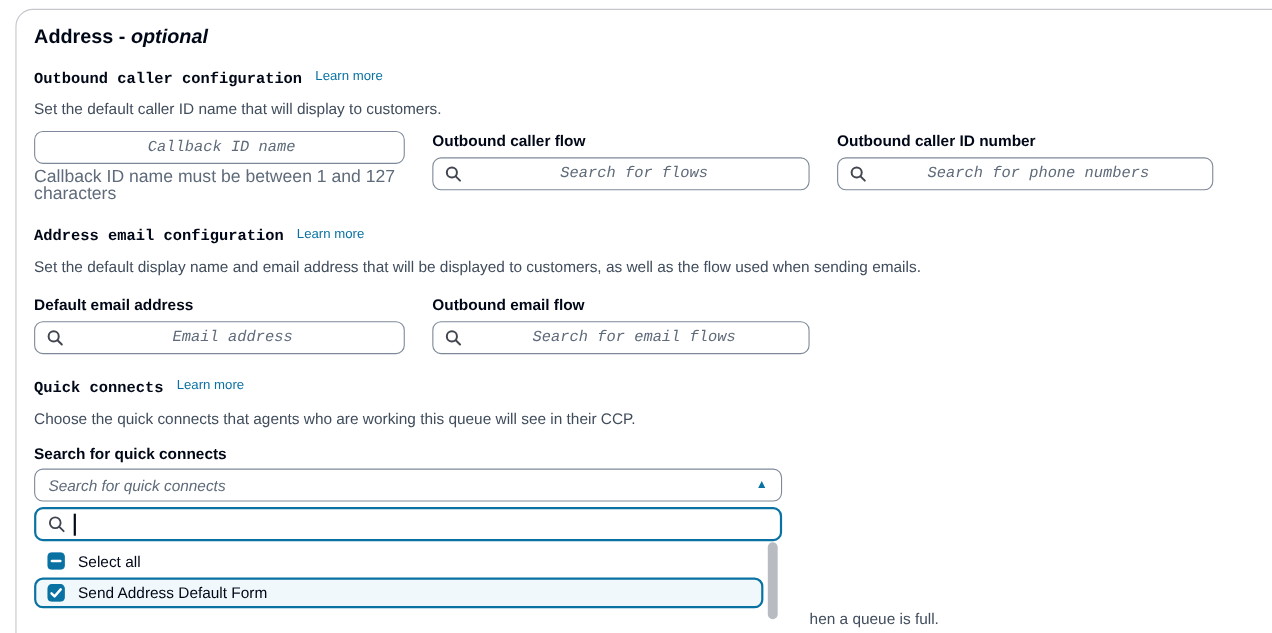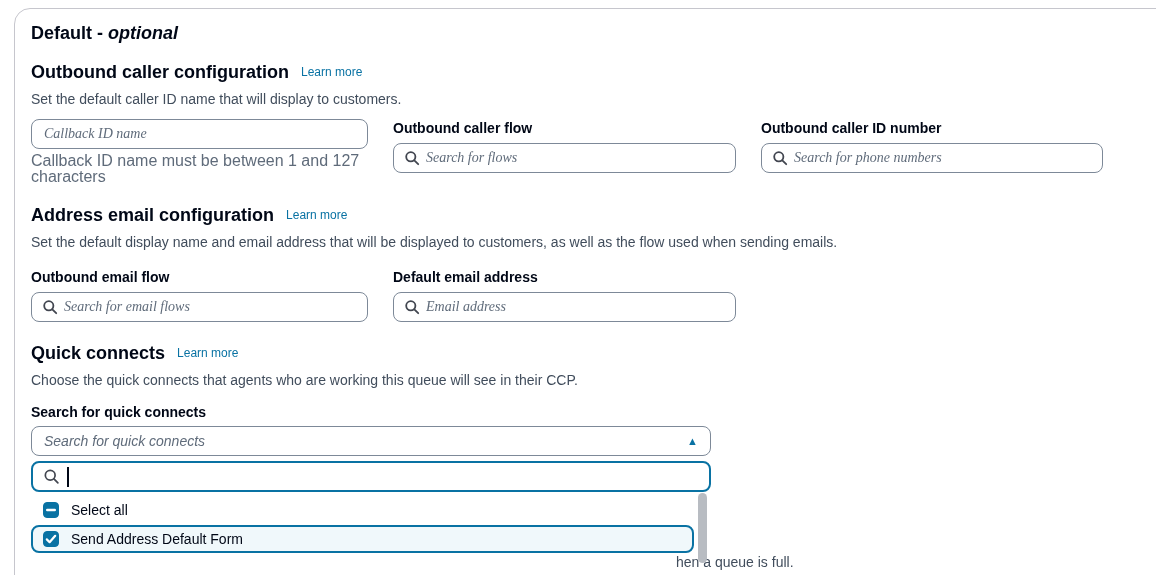--- a/index.html
+++ b/index.html
@@ -16,21 +16,21 @@
     width: 1600px; height: 900px;
     border: 1px solid #c6c6cd;
     border-radius: 16px;
     background: #ffffff;
   }
   .content { padding: 13px 16px 0 16px; }
 
   .page-title { font-size: 18px; font-weight: bold; line-height: 22px; }
   .page-title .opt { font-style: italic; }
 
-  .section-heading { font-size: 18px; font-weight: bold; line-height: 22px; }
+  .section-heading { font-size: 14px; font-weight: bold; line-height: 22px; font-family: Liberation Mono, monospace; }
   .learn-more {
     font-size: 12px; font-weight: normal;
     color: #0972a3; text-decoration: none;
     margin-left: 12px;
     vertical-align: 2px;
     cursor: pointer;
   }
   .section-desc { font-size: 14px; line-height: 20px; color: #414d5c; margin-top: 6px; }
 
   .form-grid {
@@ -44,24 +44,25 @@
     display: flex; align-items: center;
     height: 30px;
     border: 1px solid #7d8998;
     border-radius: 8px;
     background: #fff;
     padding: 0 8px 0 10px;
     gap: 6px;
   }
   .input-box input {
     flex: 1; border: none; outline: none;
-    font-family: Liberation Serif, serif;
+    font-family: Liberation Mono, monospace;
     font-size: 14px; color: #000716;
     background: transparent;
     min-width: 0;
+    text-align: center;
   }
   .input-box input::placeholder { font-style: italic; color: #5f6b7a; opacity: 1; }
   .plain-input { padding-left: 12px; }
 
   .helper-text { font-size: 16px; line-height: 16px; color: #5f6b7a; margin-top: 4px; }
 
   .search-icon-svg { flex: 0 0 auto; display: block; }
 
   
   .combobox-wrap { position: relative; width: 680px; }
@@ -135,39 +136,39 @@
   .list-scrollbar {
     position: absolute;
     top: 0; left: 667px;
     width: 9px; height: 70px;
     background: #b8bcc2;
     border-radius: 5px;
   }
 
   .bg-text {
     position: absolute;
-    left: 676px; top: 552px;
+    left: 736px; top: 552px;
     font-size: 14px; line-height: 20px; color: #414d5c;
     z-index: 1;
   }
 
   .mt-section1 { margin-top: 17px; }
   .mt-row1 { margin-top: 10px; }
   .mt-email-head { margin-top: 19px; }
   .mt-email-row { margin-top: 16px; }
   .mt-qc-head { margin-top: 20px; }
   .mt-qc-label { margin-top: 13px; }
 </style>
 </head>
 <body>
 
 <div class="card">
   <div class="content">
 
-    <div class="page-title"><span>Default</span><span> - </span><span class="opt">optional</span></div>
+    <div class="page-title"><span>Address</span><span> - </span><span class="opt">optional</span></div>
 
     <div class="mt-section1">
       <div>
         <span class="section-heading">Outbound caller configuration</span><a class="learn-more">Learn more</a>
       </div>
       <div class="section-desc">Set the default caller ID name that will display to customers.</div>
 
       <div class="form-grid mt-row1">
         <div>
           <div class="input-box plain-input">
@@ -203,38 +204,38 @@
     </div>
 
     <div class="mt-email-head">
       <div>
         <span class="section-heading">Address email configuration</span><a class="learn-more">Learn more</a>
       </div>
       <div class="section-desc">Set the default display name and email address that will be displayed to customers, as well as the flow used when sending emails.</div>
 
       <div class="form-grid mt-email-row">
         <div>
+          <div class="field-label">Default email address</div>
+          <div class="input-box">
+            <svg class="search-icon-svg" width="16" height="16" viewBox="0 0 16 16">
+                <circle cx="6.8" cy="6.8" r="4.6" fill="none" stroke="#424650" stroke-width="1.8"></circle>
+                <line x1="10.3" y1="10.3" x2="14.2" y2="14.2" stroke="#424650" stroke-width="1.8" stroke-linecap="round"></line>
+              </svg>
+            <input type="text" placeholder="Email address" style="">
+          </div>
+        </div>
+
+        <div>
           <div class="field-label">Outbound email flow</div>
           <div class="input-box">
             <svg class="search-icon-svg" width="16" height="16" viewBox="0 0 16 16">
                 <circle cx="6.8" cy="6.8" r="4.6" fill="none" stroke="#424650" stroke-width="1.8"></circle>
                 <line x1="10.3" y1="10.3" x2="14.2" y2="14.2" stroke="#424650" stroke-width="1.8" stroke-linecap="round"></line>
               </svg>
             <input type="text" placeholder="Search for email flows" style="">
-          </div>
-        </div>
-
-        <div>
-          <div class="field-label">Default email address</div>
-          <div class="input-box">
-            <svg class="search-icon-svg" width="16" height="16" viewBox="0 0 16 16">
-                <circle cx="6.8" cy="6.8" r="4.6" fill="none" stroke="#424650" stroke-width="1.8"></circle>
-                <line x1="10.3" y1="10.3" x2="14.2" y2="14.2" stroke="#424650" stroke-width="1.8" stroke-linecap="round"></line>
-              </svg>
-            <input type="text" placeholder="Email address" style="">
           </div>
         </div>
       </div>
     </div>
 
     <div class="mt-qc-head">
       <div>
         <span class="section-heading">Quick connects</span><a class="learn-more">Learn more</a>
       </div>
       <div class="section-desc">Choose the quick connects that agents who are working this queue will see in their CCP.</div>

